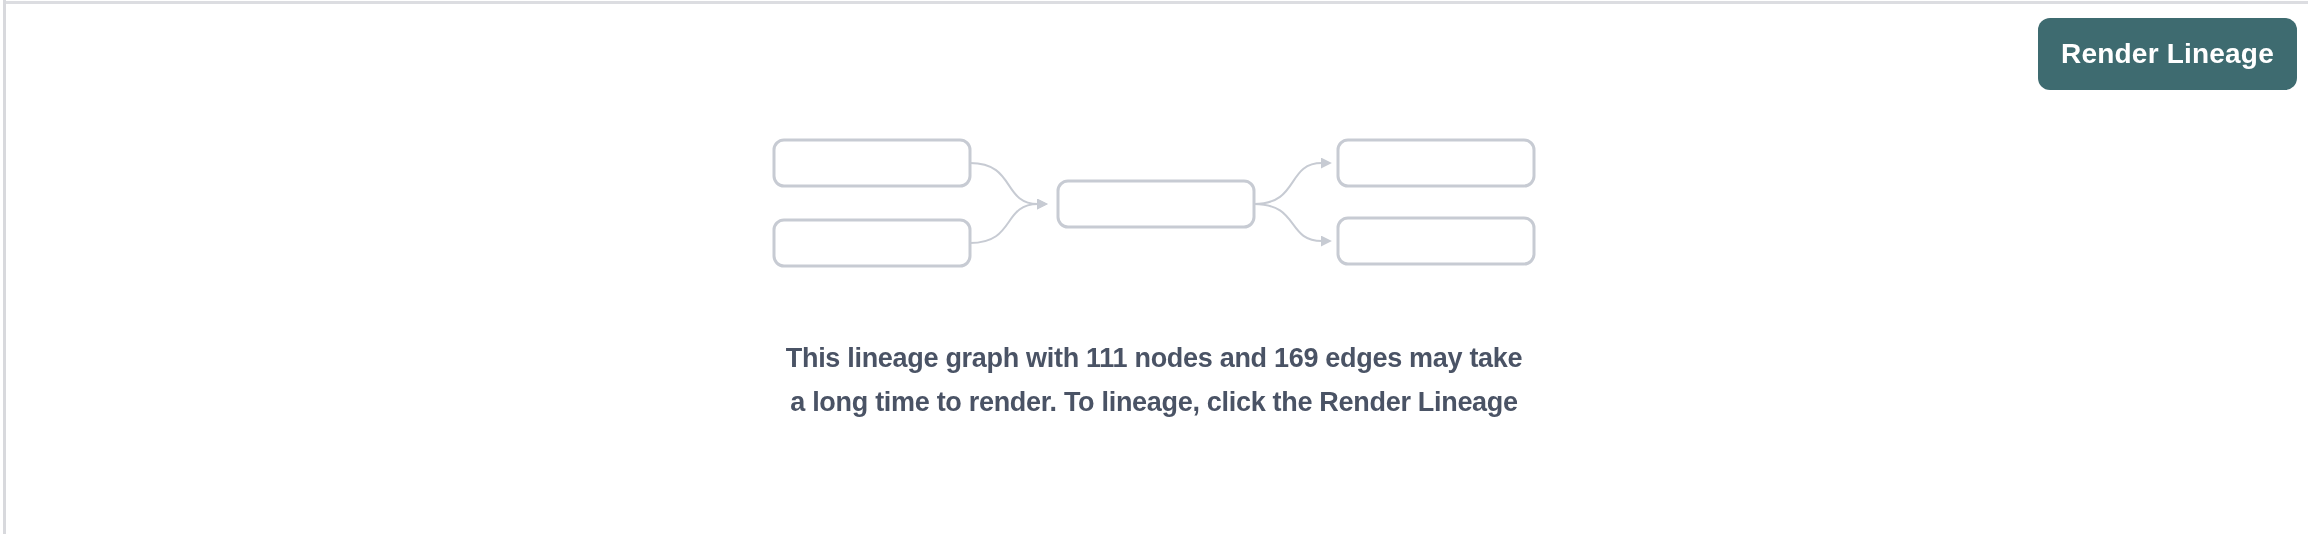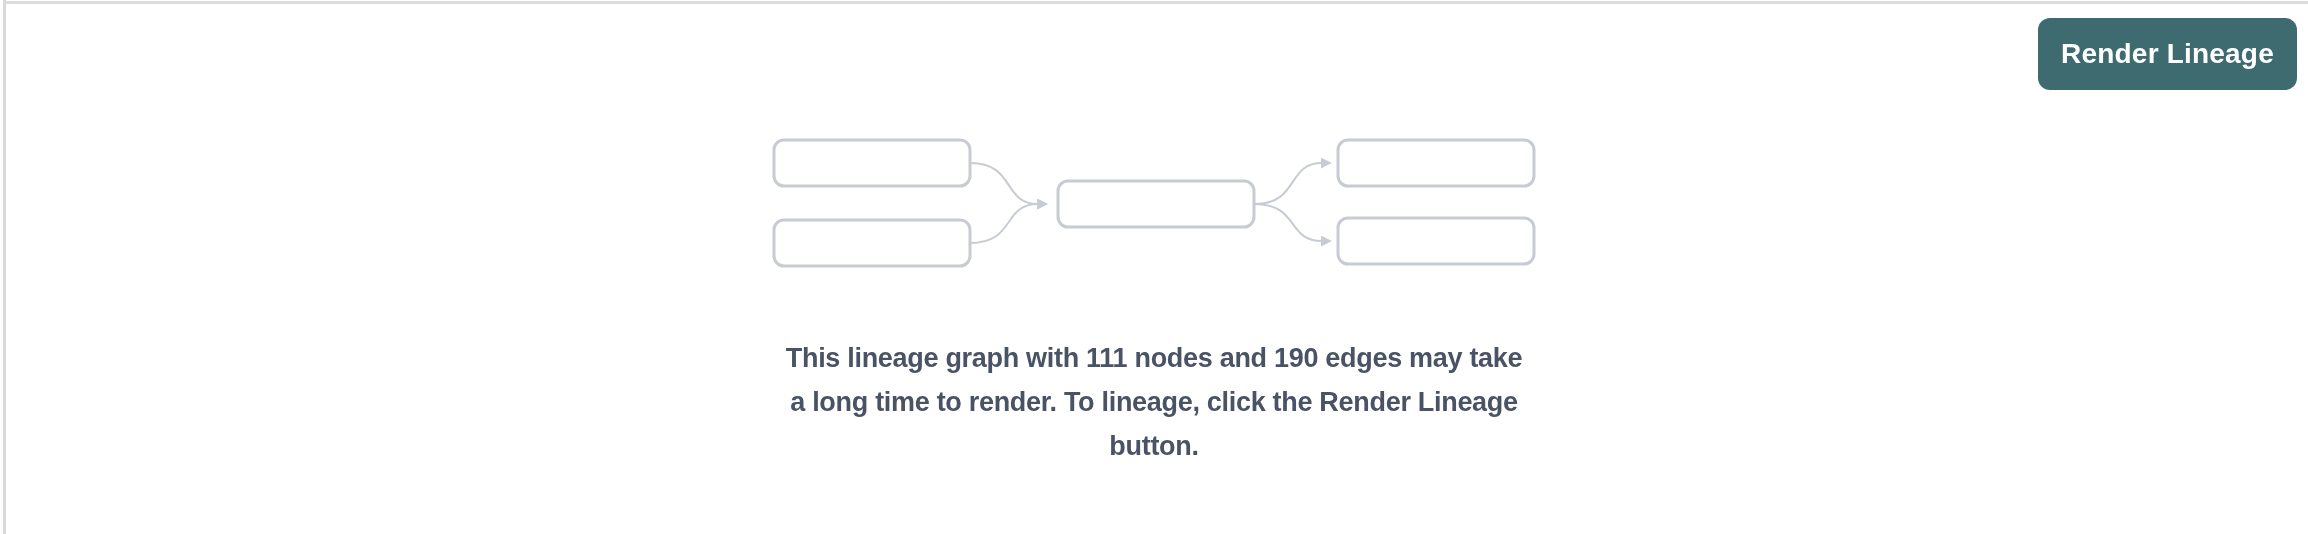--- a/index.html
+++ b/index.html
@@ -102,18 +102,17 @@
 
       <rect x="4" y="4" width="196" height="46" rx="10" fill="#ffffff" stroke="#c7cbd3" stroke-width="3"></rect>
       <rect x="4" y="84" width="196" height="46" rx="10" fill="#ffffff" stroke="#c7cbd3" stroke-width="3"></rect>
       <rect x="288" y="45" width="196" height="46" rx="10" fill="#ffffff" stroke="#c7cbd3" stroke-width="3"></rect>
       <rect x="568" y="4" width="196" height="46" rx="10" fill="#ffffff" stroke="#c7cbd3" stroke-width="3"></rect>
       <rect x="568" y="82" width="196" height="46" rx="10" fill="#ffffff" stroke="#c7cbd3" stroke-width="3"></rect>
     </svg>
   </div>
 
   <div class="notice">
-    <div class="line">This lineage graph with 111 nodes and 190 edges may take</div>
+    <div class="line">This lineage graph with 111 nodes and 169 edges may take</div>
     <div class="line">a long time to render. To lineage, click the Render Lineage</div>
-    <div class="line">button.</div>
   </div>
 
 </div>
 
 </body></html>

